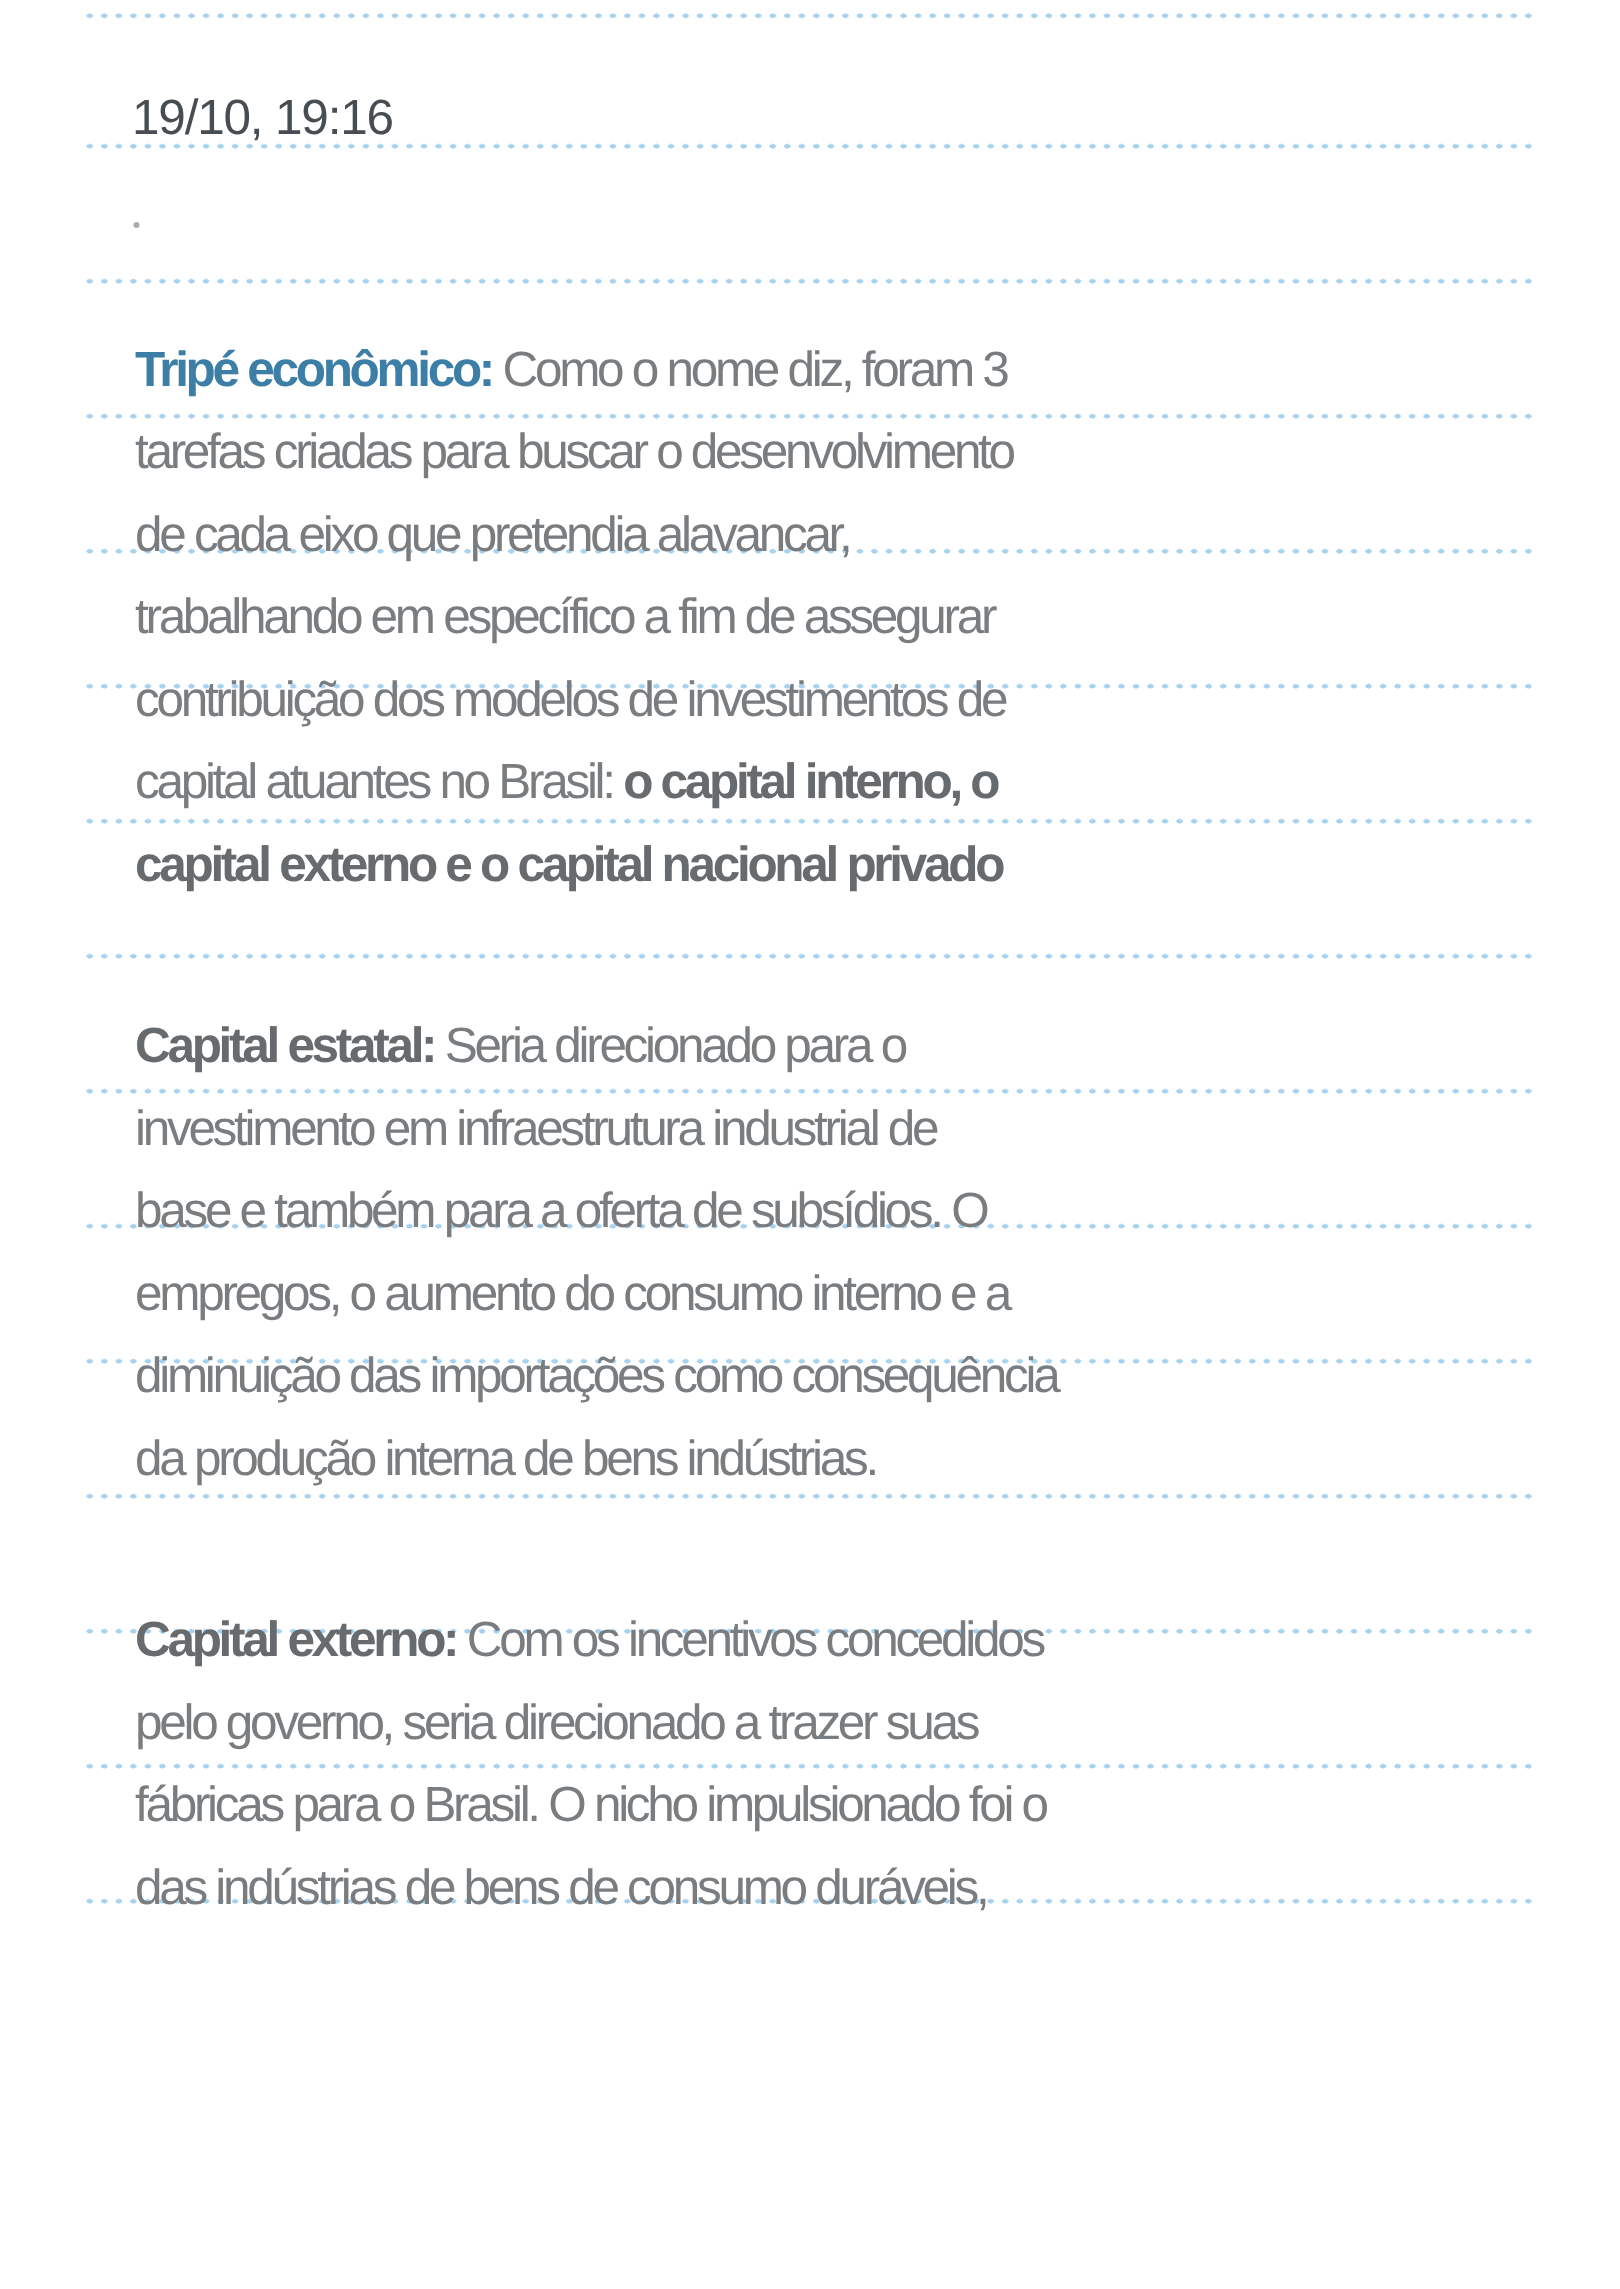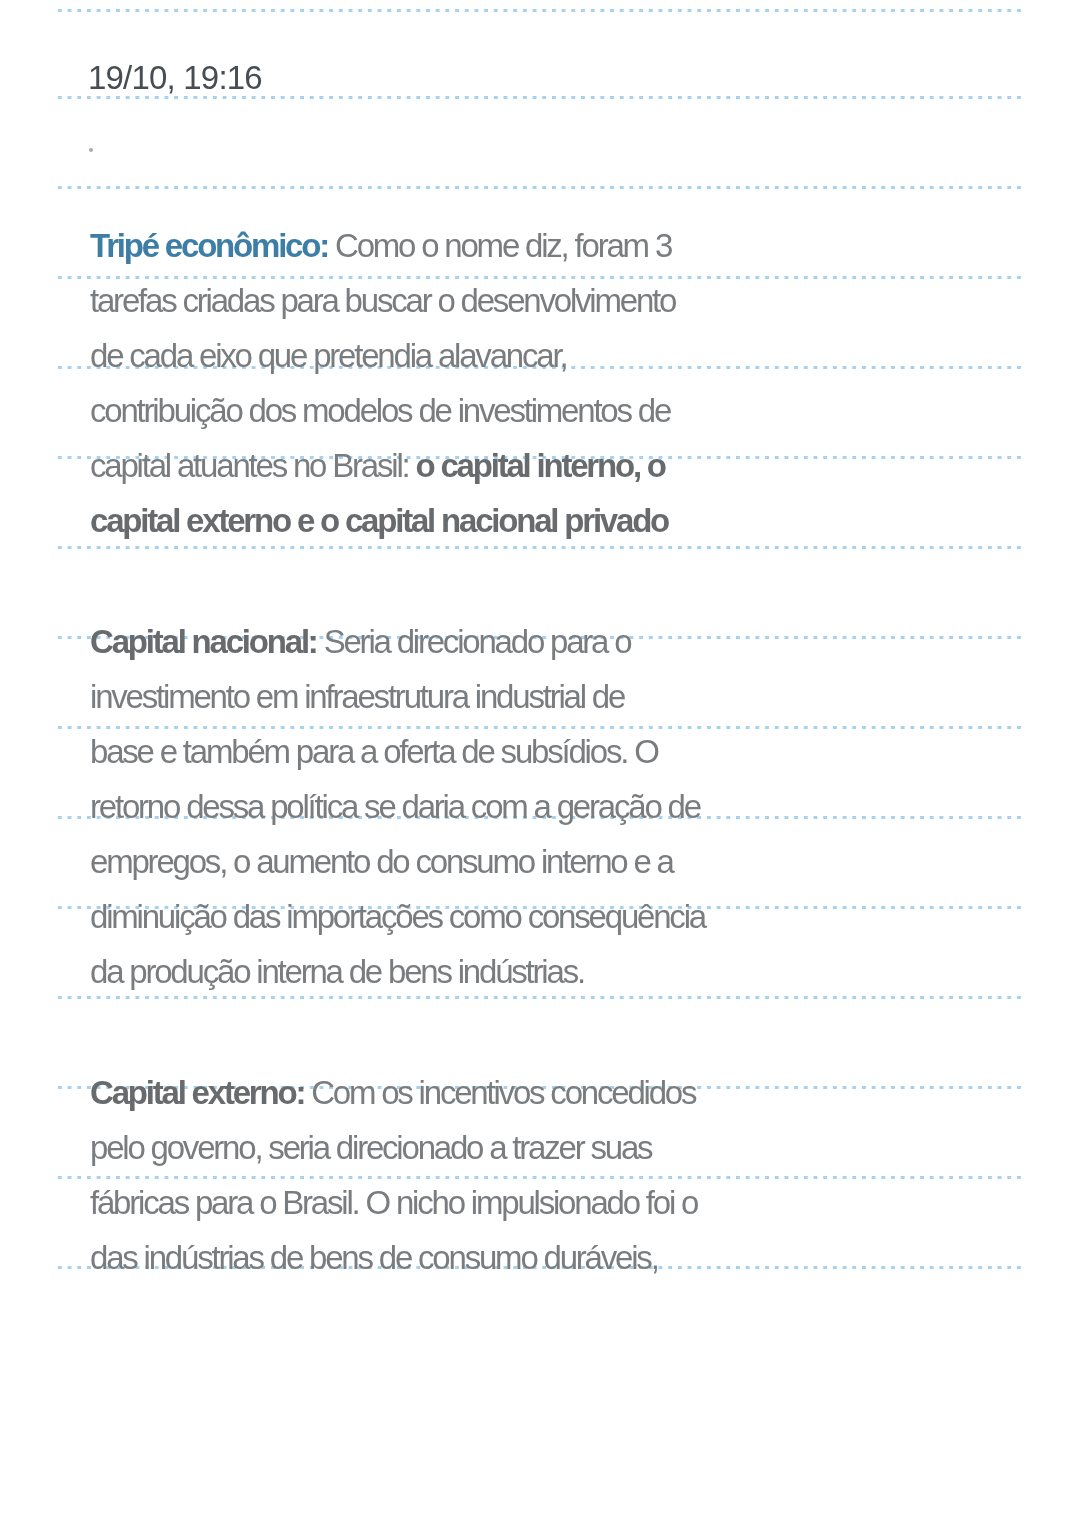--- a/index.html
+++ b/index.html
@@ -102,29 +102,29 @@
       <div class="ruled-line" style="top: 1355px;"></div>
       <div class="ruled-line" style="top: 1445px;"></div>
     </div>
   <div class="timestamp">19/10, 19:16</div>
   <div class="stray-dot"></div>
   <div class="content">
       <div class="para">
         <div class="line"><span class="seg-accent">Tripé econômico: </span><span class="seg-normal">Como o nome diz, foram 3</span></div>
         <div class="line"><span class="seg-normal">tarefas criadas para buscar o desenvolvimento</span></div>
         <div class="line"><span class="seg-normal">de cada eixo que pretendia alavancar,</span></div>
+        <div class="line"><span class="seg-normal">trabalhando em específico a fim de assegurar</span></div>
         <div class="line"><span class="seg-normal">contribuição dos modelos de investimentos de</span></div>
         <div class="line"><span class="seg-normal">capital atuantes no Brasil: </span><span class="seg-bold">o capital interno, o</span></div>
         <div class="line"><span class="seg-bold">capital externo e o capital nacional privado</span></div>
       </div>
       <div class="para">
-        <div class="line"><span class="seg-bold">Capital nacional: </span><span class="seg-normal">Seria direcionado para o</span></div>
+        <div class="line"><span class="seg-bold">Capital estatal: </span><span class="seg-normal">Seria direcionado para o</span></div>
         <div class="line"><span class="seg-normal">investimento em infraestrutura industrial de</span></div>
         <div class="line"><span class="seg-normal">base e também para a oferta de subsídios. O</span></div>
-        <div class="line"><span class="seg-normal">retorno dessa política se daria com a geração de</span></div>
         <div class="line"><span class="seg-normal">empregos, o aumento do consumo interno e a</span></div>
         <div class="line"><span class="seg-normal">diminuição das importações como consequência</span></div>
         <div class="line"><span class="seg-normal">da produção interna de bens indústrias.</span></div>
       </div>
       <div class="para">
         <div class="line"><span class="seg-bold">Capital externo: </span><span class="seg-normal">Com os incentivos concedidos</span></div>
         <div class="line"><span class="seg-normal">pelo governo, seria direcionado a trazer suas</span></div>
         <div class="line"><span class="seg-normal">fábricas para o Brasil. O nicho impulsionado foi o</span></div>
         <div class="line"><span class="seg-normal">das indústrias de bens de consumo duráveis,</span></div>
       </div>

